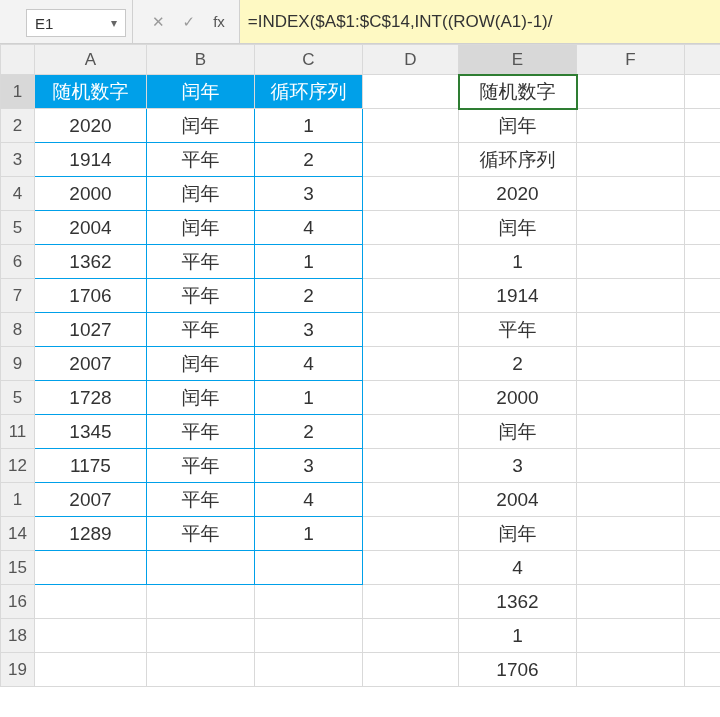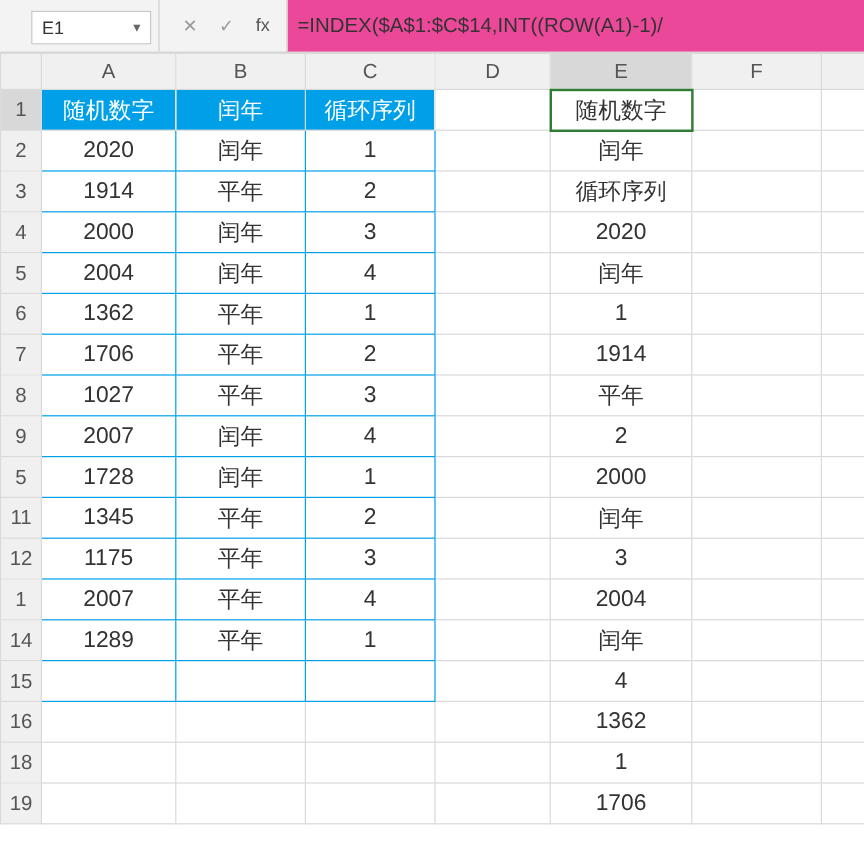--- a/index.html
+++ b/index.html
@@ -51,21 +51,21 @@
     display: flex;
     align-items: center;
     gap: 18px;
     padding: 0 14px;
     color: #9a9a9a;
     font-size: 15px;
   }
   .fx-btns .fx { color:#555; }
   .formula-input {
     flex: 1;
-    background: #ec4899;
+    background: #fef9c3;
     border-left: 1px solid #d0d0d0;
     display: flex;
     align-items: center;
     padding: 0 8px;
     font-size: 17px;
     color: #333;
     white-space: nowrap;
     overflow: hidden;
   }
 

